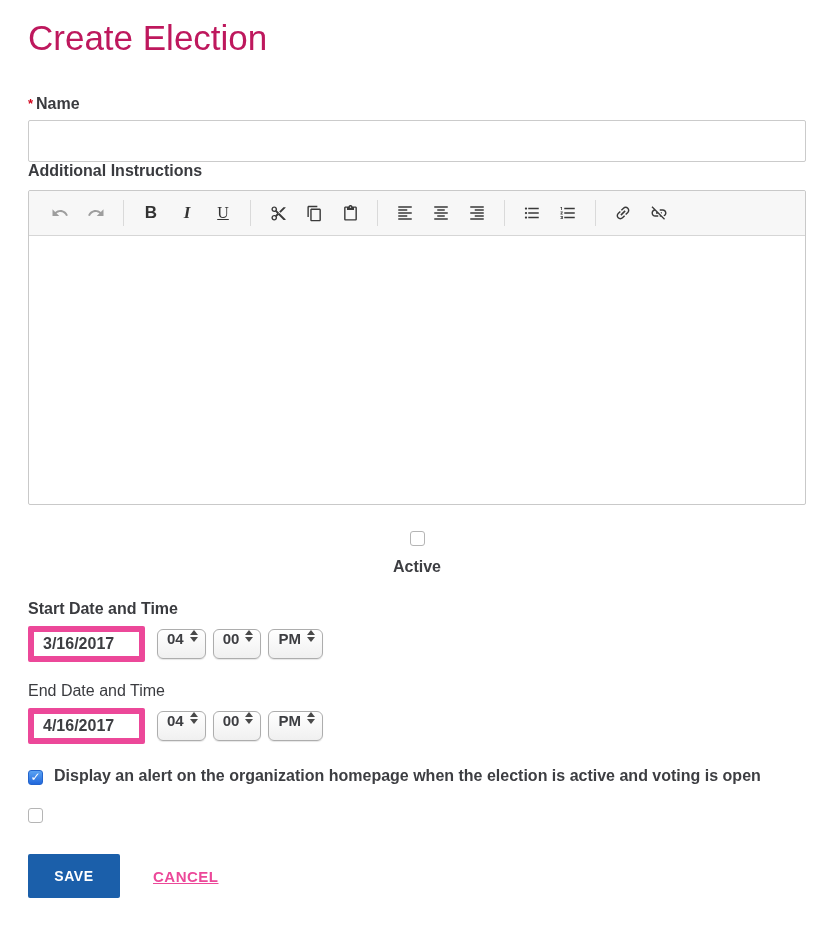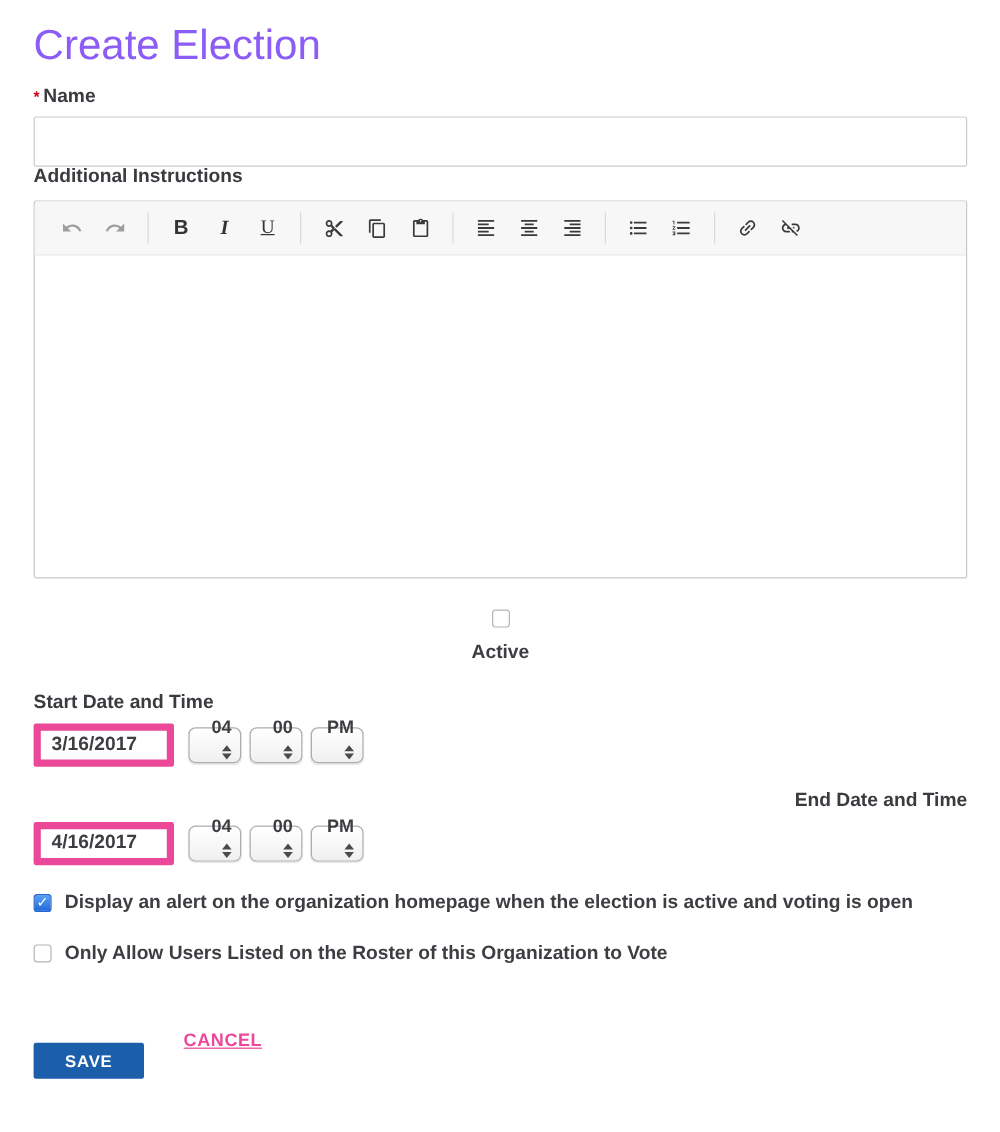--- a/index.html
+++ b/index.html
@@ -6,22 +6,22 @@
   html, body { margin: 0; padding: 0; background: #ffffff; }
   body {
     width: 833px; height: 943px;
     font-family: "Liberation Sans", "DejaVu Sans", sans-serif;
     color: #3d3e42;
     overflow: hidden;
   }
   .container { padding: 10px 27px 26px 28px; }
 
   h1.page-title {
-    font-size: 35px; font-weight: 400; color: #8b5cf6;
-    margin: 8px 0 14px 0; letter-spacing: 0;
+    font-size: 35px; font-weight: 400; color: #be185d;
+    margin: 8px 0 37px 0; letter-spacing: 0;
   }
 
   .field-label {
     font-size: 16px; font-weight: 700; color: #3a3b3f;
     margin-bottom: 7px; line-height: 18px;
   }
   .req { color: #d0021b; font-size: 13px; vertical-align: top; margin-right: 3px; }
 
   .text-input {
     width: 100%; height: 42px;
@@ -31,21 +31,21 @@
     font-family: "Liberation Sans", sans-serif;
   }
 
   .check-row {
     display: flex; align-items: center; gap: 11px;
     font-size: 16px; font-weight: 700; color: #3d3e42;
     line-height: 19px; cursor: pointer;
   }
   .row-include { margin: 25px 0 24px 0; }
   .row-active  { margin: 26px 0 24px 0; flex-direction: column; }
-  .row-alert   { margin: 22px 0 23px 0; }
+  .row-alert   { margin: 22px 0 23px 0; align-items: flex-end; }
   .row-roster  { margin: 0 0 24px 0; }
 
   .cb {
     width: 15px; height: 15px; flex: none;
     border: 1px solid #b5b5b5; border-radius: 3px; background: #fff;
     position: relative;
   }
   .cb.checked {
     background: linear-gradient(#5aa2f3, #2168dc);
     border-color: #2465cd;
@@ -84,36 +84,35 @@
     width: 117px; height: 36px;
     border: 6px solid #ec4899; border-radius: 2px;
     font: 700 16px "Liberation Sans", sans-serif; color: #3d3e42;
     padding: 0 9px; outline: none;
   }
   .select {
     height: 30px; min-width: 44px;
     border: 1px solid #adadad; border-radius: 6px;
     background: linear-gradient(#ffffff, #f0f0f0);
     box-shadow: 0 1px 1px rgba(0,0,0,0.10);
-    display: inline-flex; align-items: flex-end; justify-content: center;
+    display: inline-flex; align-items: flex-start; justify-content: center;
     gap: 6px; padding: 0 7px 12px 9px;
-    font-size: 15px; font-weight: 700; color: #3d3e42; cursor: pointer; flex-direction: column;
+    font-size: 15px; font-weight: 700; color: #3d3e42; cursor: pointer;
   }
   .select:first-of-type { margin-left: 5px; }
   .step { display: flex; flex-direction: column; align-items: center; gap: 2px; }
   .step .up   { width:0; height:0; border-left:4px solid transparent; border-right:4px solid transparent; border-bottom:5px solid #4a4a4a; }
   .step .down { width:0; height:0; border-left:4px solid transparent; border-right:4px solid transparent; border-top:5px solid #4a4a4a; }
 
   .actions { display: flex; align-items: center; gap: 33px; margin-top: 31px; }
   .save-btn {
-    width: 92px; height: 30px;
+    width: 92px; height: 44px;
     background: #1b5faa; color: #fff; border: none; border-radius: 2px;
     font: 700 14px "Liberation Sans", sans-serif; letter-spacing: 0.6px;
     cursor: pointer;
-    margin-top: 34px;
   }
   .cancel-link {
     color: #ec4899; font-size: 15px; font-weight: 700; letter-spacing: 0.5px;
     text-decoration: underline; cursor: pointer;
   }
 </style>
 </head>
 <body>
 
 <div class="container">
@@ -277,21 +276,21 @@
     </span>
     <span class="select">
       <span>PM</span>
       <span class="step">
           <span class="up"></span>
           <span class="down"></span>
         </span>
     </span>
   </div>
 
-  <div class="field-label" style="font-weight:700; margin-bottom:8px;text-align:right;">End Date and Time</div>
+  <div class="field-label" style="font-weight:400; margin-bottom:8px;">End Date and Time</div>
   <div class="date-row">
     <input class="date-input" type="text" value="4/16/2017" style="">
     <span class="select">
       <span>04</span>
       <span class="step">
           <span class="up"></span>
           <span class="down"></span>
         </span>
     </span>
     <span class="select">
@@ -310,21 +309,20 @@
     </span>
   </div>
 
   <div class="check-row row-alert">
     <span class="cb checked"></span>
     <span>Display an alert on the organization homepage when the election is active and voting is open</span>
   </div>
 
   <div class="check-row row-roster">
     <span class="cb"></span>
-    <span>Only Allow Users Listed on the Roster of this Organization to Vote</span>
   </div>
 
   <div class="actions">
     <button class="save-btn">SAVE</button>
     <a class="cancel-link">CANCEL</a>
   </div>
 
 </div>
 
 </body></html>

